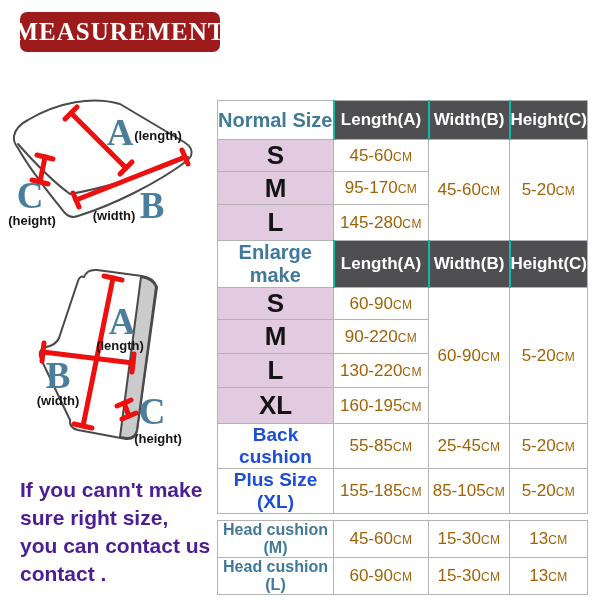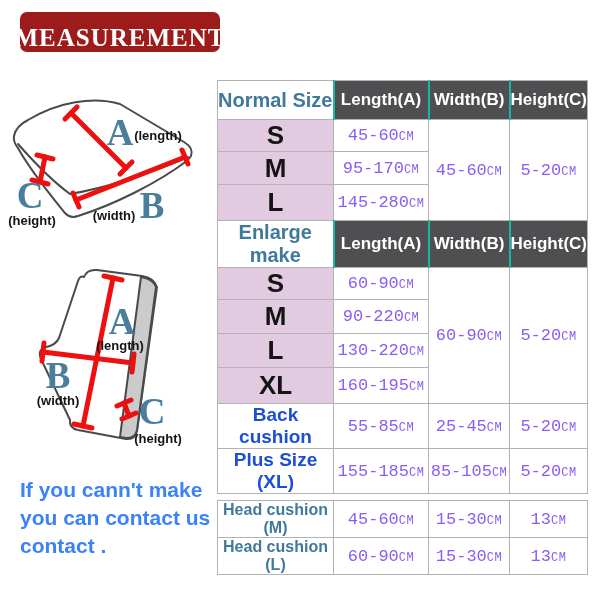--- a/index.html
+++ b/index.html
@@ -10,21 +10,21 @@
     position:relative;
     overflow:hidden;
   }
   #canvas { position:absolute; inset:0; width:600px; height:600px; background:#fff; }
 
   
   .badge {
     position:absolute; left:20px; top:12px;
     width:200px; height:40px;
     background:#9e1b1b; border-radius:7px;
-    display:flex; align-items:flex-end; justify-content:center;
+    display:flex; align-items:center; justify-content:center;
   }
   .badge span {
     color:#ffffff; font-family:"Liberation Serif", serif;
     font-weight:bold; font-size:25px; letter-spacing:1px;
   }
 
   
   .svg-wrap { position:absolute; }
   #seat-svg { left:6px; top:78px; }
   #back-svg { left:20px; top:253px; }
@@ -33,41 +33,41 @@
     fill:#4b7d9c; font-size:37px; text-anchor:middle;
   }
   .dim-caption {
     font-family:"Liberation Sans", sans-serif; font-weight:bold;
     fill:#141414; font-size:13px; text-anchor:middle;
   }
 
   
   .note {
     position:absolute; left:20px; top:476px;
-    font-size:21px; line-height:28px; font-weight:bold; color:#3b82f6;
-  }
-
-  
-  .table-wrap { position:absolute; left:217px; top:80px; width:372px; }
+    font-size:21px; line-height:28px; font-weight:bold; color:#4c1d95;
+  }
+
+  
+  .table-wrap { position:absolute; left:217px; top:100px; width:372px; }
   table { border-collapse:collapse; table-layout:fixed; width:370px; }
   td {
     border:1px solid #b3b3b3; text-align:center; vertical-align:middle;
     padding:0; overflow:hidden;
   }
   td.dark {
     background:#4f4f51; color:#ffffff; font-weight:bold; font-size:17px;
     border-left:2px solid #14b8a6;
   }
   td.sec-label { background:#ffffff; color:#41799b; font-size:20px; font-weight:bold; }
   td.size { background:#e2cbe0; color:#141414; font-size:26px; font-weight:bold; }
   td.cat  { background:#ffffff; color:#1d4ed8; font-size:19px; font-weight:bold; }
   td.cat-sm { background:#ffffff; color:#41799b; font-size:16px; font-weight:bold; }
   td.val {
-    background:#ffffff; color:#8b5cf6;
-    font-family:Liberation Mono, monospace; font-size:17px;margin-left:33px;
+    background:#ffffff; color:#a16207;
+    font-family:Liberation Sans, sans-serif; font-size:17px;margin-left:33px;
   }
   td.val .u { font-size:12px; letter-spacing:0.5px; }
   .tbl-gap { height:6px; }
 </style>
 </head>
 <body>
 
 <div id="canvas">
 
   <div class="badge">
@@ -213,17 +213,18 @@
           <td class="val"><span>60-90</span><span class="u">CM</span></td>
           <td class="val"><span>15-30</span><span class="u">CM</span></td>
           <td class="val"><span>13</span><span class="u">CM</span></td>
         </tr>
       </tbody>
     </table>
   </div>
 
   <div class="note">
     <div>If you cann't make</div>
+    <div>sure right size,</div>
     <div>you can contact us</div>
     <div>contact .</div>
   </div>
 
 </div>
 
 </body></html>

